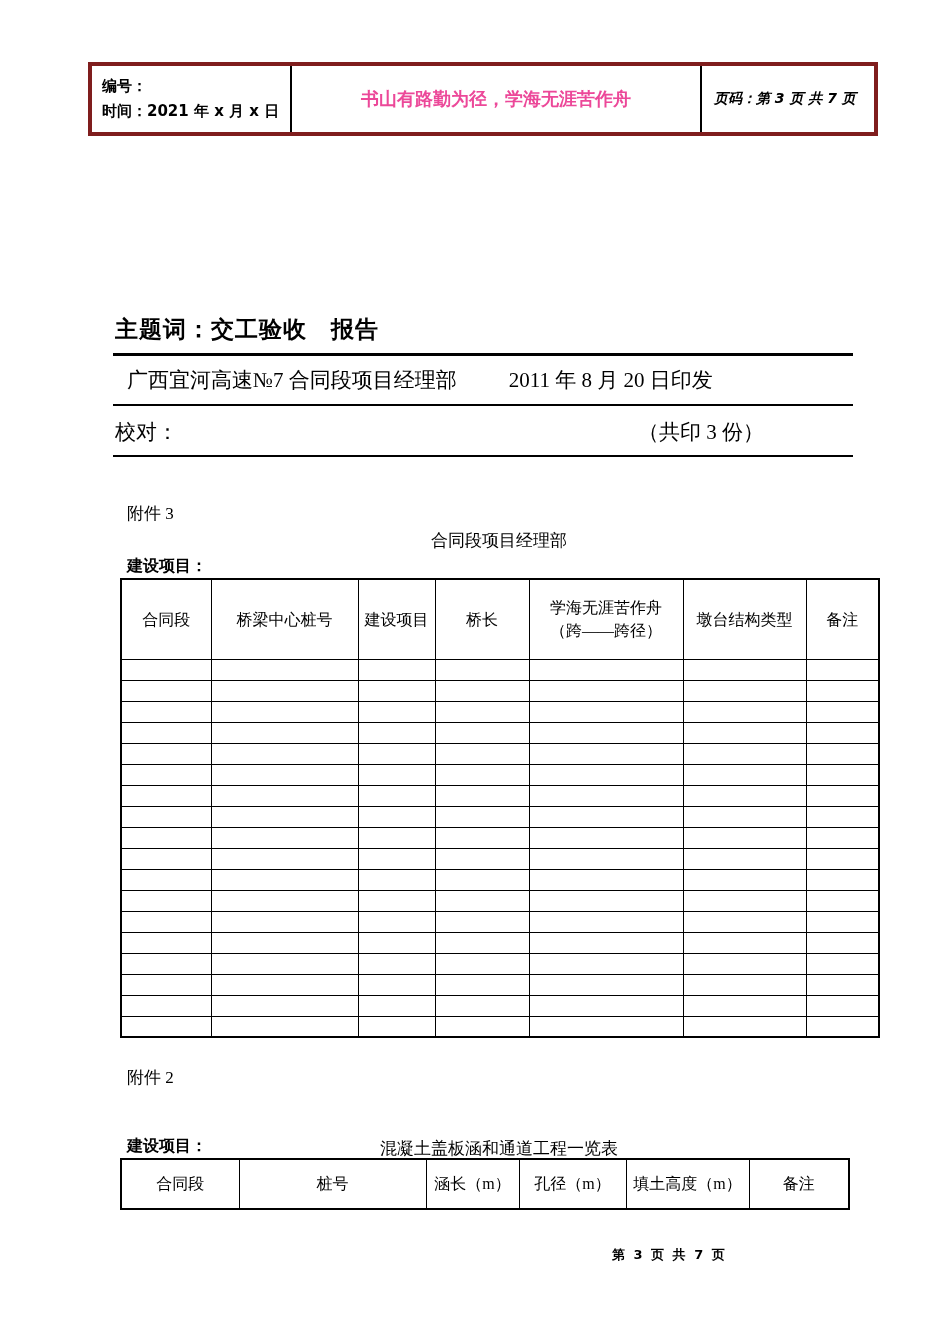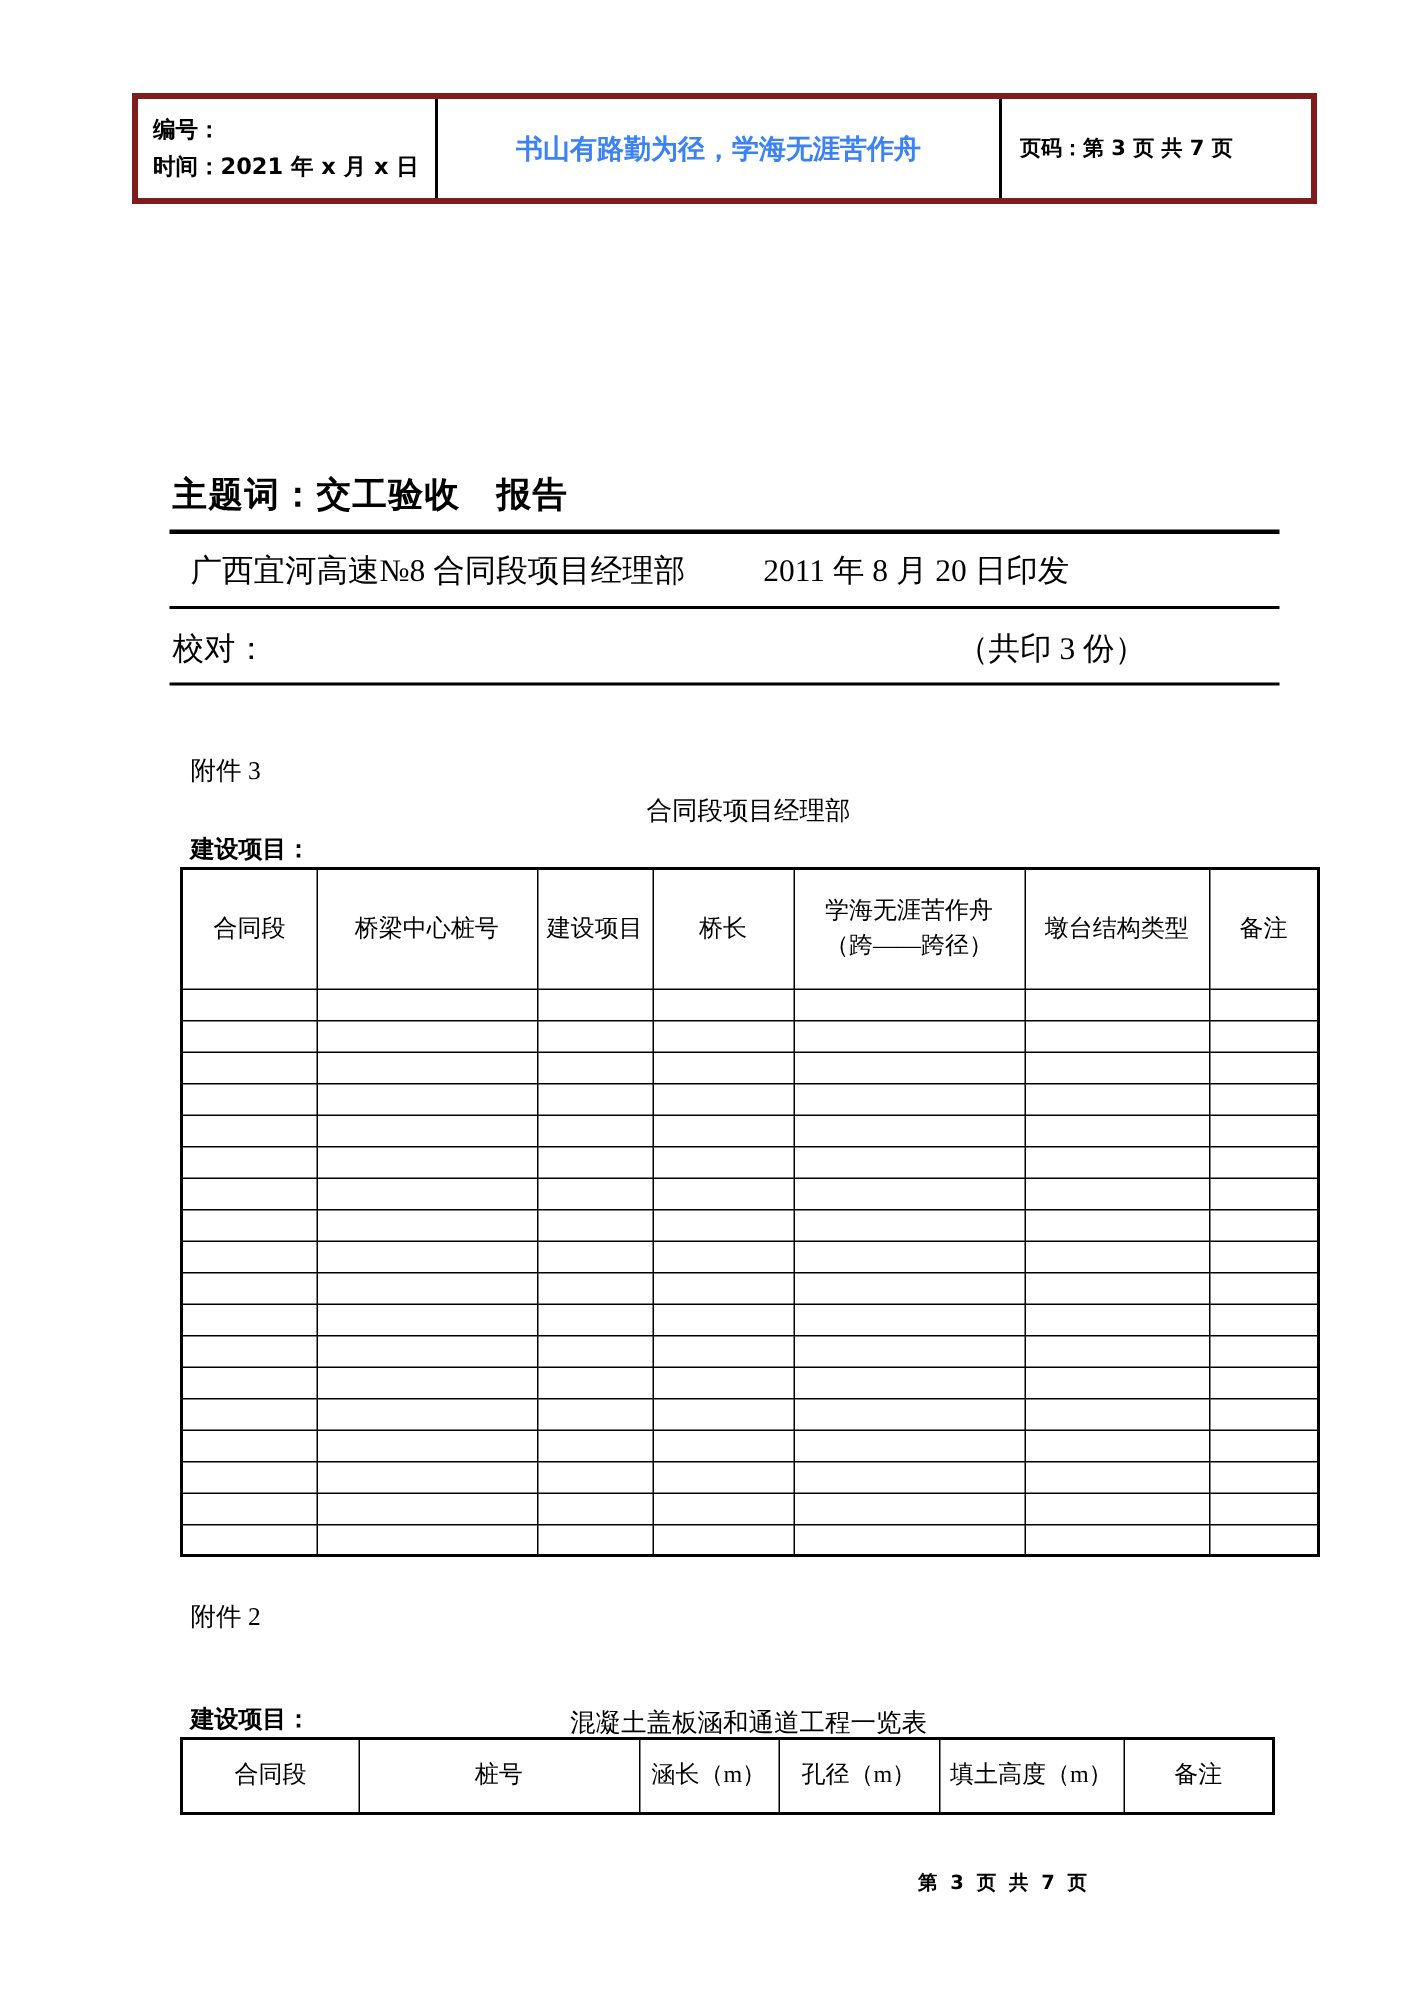--- a/index.html
+++ b/index.html
@@ -28,32 +28,33 @@
     border-right: 2px solid #000;
     padding: 8px 10px 0 10px;
     font-size: 15px;
     font-weight: bold;
     line-height: 1.65;
   }
   .hb-mid {
     flex: 1;
     border-right: 2px solid #000;
     display: flex; align-items: center; justify-content: center;
-    color: #3b82f6;
+    color: #ec4899;
     font-size: 18px;
     font-weight: bold;
     padding: 0 8px;
     text-align: center;
   }
   .hb-right {
-    width: 206px;
+    width: 172px;
     display: flex; align-items: center;
     padding-left: 12px;
     font-size: 14px;
     font-weight: bold;
+    font-style: italic;
   }
 
   
   .subject {
     position: absolute;
     left: 115px; top: 314px;
     font-family: "DejaVu Sans", "Liberation Sans", sans-serif;
     font-weight: bold;
     font-size: 23px;
     letter-spacing: 1px;
@@ -153,21 +154,21 @@
       <div>时间：2021 年 x 月 x 日</div>
     </div>
     <div class="hb-mid">书山有路勤为径，学海无涯苦作舟</div>
     <div class="hb-right">页码：第 3 页  共 7 页</div>
   </div>
 
   <div class="subject">主题词：交工验收　报告</div>
   <div class="rule rule-1"></div>
 
   <div class="issuer">
-    <span>广西宜河高速№8 合同段项目经理部</span>
+    <span>广西宜河高速№7 合同段项目经理部</span>
     <span>2011 年 8 月 20 日印发</span>
   </div>
   <div class="rule rule-2"></div>
 
   <div class="proof">
     <span>校对：</span>
     <span class="copies">（共印 3 份）</span>
   </div>
   <div class="rule rule-3"></div>
 

